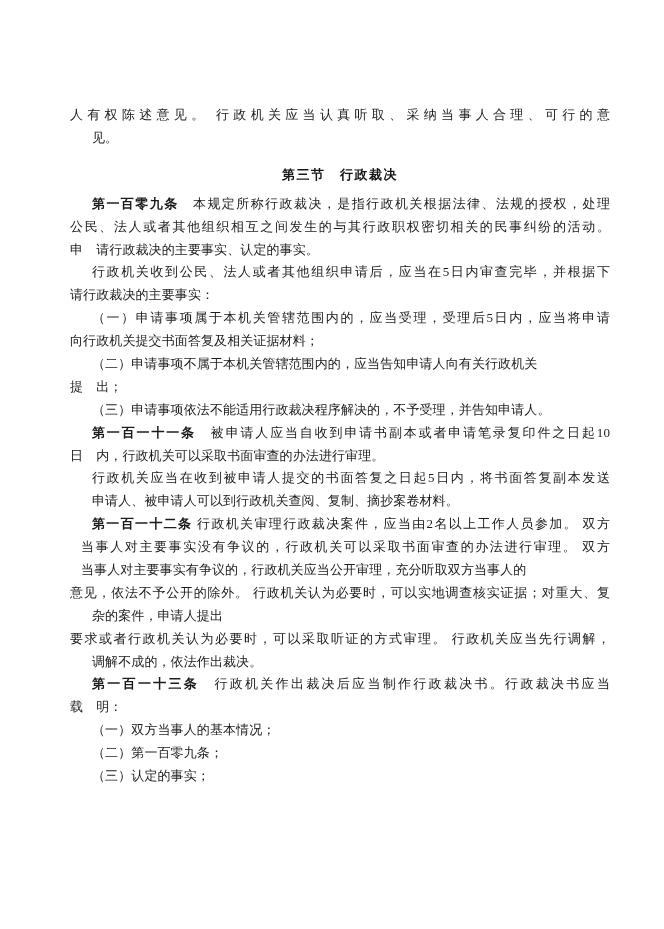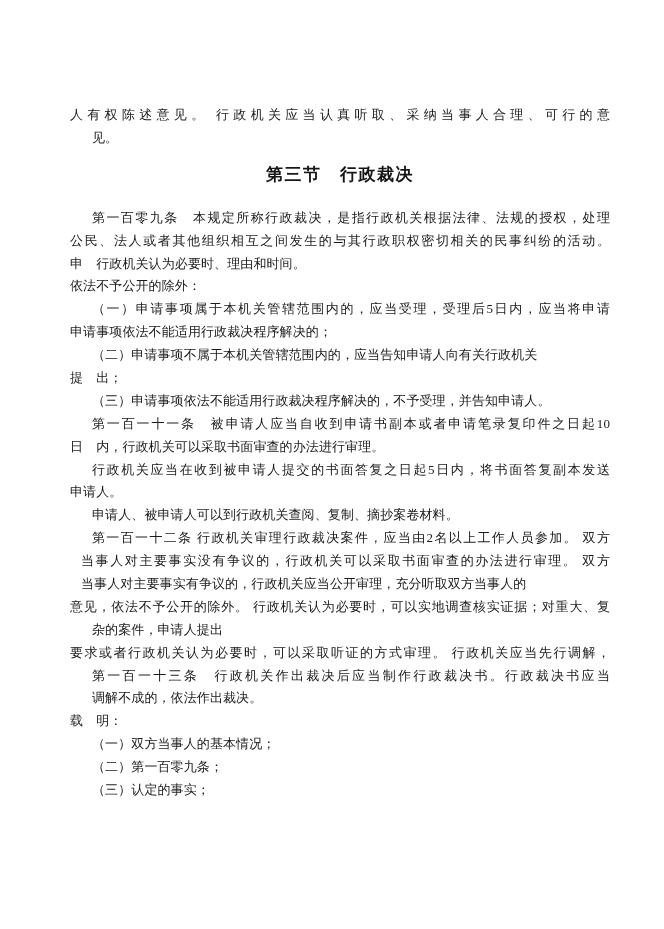--- a/index.html
+++ b/index.html
@@ -23,67 +23,67 @@
   }
   .doc-body { width: 540px; }
   .line {
     font-size: 13px;
     line-height: 22.9px;
     height: 22.9px;
     letter-spacing: 0.1px;
     white-space: pre;
     overflow: visible;
   }
-  .line b { font-weight: normal; }
+  .line b { font-weight: bold; }
   .indent-0 { padding-left: 0; }
   .indent-1 { padding-left: 11px; }
   .indent-2 { padding-left: 22px; }
   .justify {
     white-space: normal;
     text-align: justify;
     text-align-last: justify;
   }
   .heading {
-    font-size: 17px;
+    font-size: 13px;
     font-weight: bold;
     line-height: 24px;
     text-align: center;
     letter-spacing: 1.5px;
-    margin: 13px 0 20px 0;
+    margin: 13px 0 6px 0;
     color: #161616;
   }
 </style>
 </head>
 <body>
 
 <div class="page">
   <div class="doc-body">
       <div class="line indent-0 justify"><span>人有权陈述意见。 行政机关应当认真听取、采纳当事人合理、可行的意</span></div>
       <div class="line indent-2"><span>见。</span></div>
       <div class="heading">第三节　行政裁决</div>
       <div class="line indent-2 justify"><b>第一百零九条</b><span>　本规定所称行政裁决，是指行政机关根据法律、法规的授权，处理</span></div>
       <div class="line indent-0 justify"><span>公民、法人或者其他组织相互之间发生的与其行政职权密切相关的民事纠纷的活动。</span></div>
-      <div class="line indent-0"><span>申　行政机关认为必要时、理由和时间。</span></div>
-      <div class="line indent-0"><span>依法不予公开的除外：</span></div>
+      <div class="line indent-0"><span>申　请行政裁决的主要事实、认定的事实。</span></div>
+      <div class="line indent-2 justify"><span>行政机关收到公民、法人或者其他组织申请后，应当在5日内审查完毕，并根据下</span></div>
+      <div class="line indent-0"><span>请行政裁决的主要事实：</span></div>
       <div class="line indent-2 justify"><span>（一）申请事项属于本机关管辖范围内的，应当受理，受理后5日内，应当将申请</span></div>
-      <div class="line indent-0"><span>申请事项依法不能适用行政裁决程序解决的；</span></div>
+      <div class="line indent-0"><span>向行政机关提交书面答复及相关证据材料；</span></div>
       <div class="line indent-2"><span>（二）申请事项不属于本机关管辖范围内的，应当告知申请人向有关行政机关</span></div>
       <div class="line indent-0"><span>提　出；</span></div>
       <div class="line indent-2"><span>（三）申请事项依法不能适用行政裁决程序解决的，不予受理，并告知申请人。</span></div>
       <div class="line indent-2 justify"><b>第一百一十一条</b><span>　被申请人应当自收到申请书副本或者申请笔录复印件之日起10</span></div>
       <div class="line indent-0"><span>日　内，行政机关可以采取书面审查的办法进行审理。</span></div>
       <div class="line indent-2 justify"><span>行政机关应当在收到被申请人提交的书面答复之日起5日内，将书面答复副本发送</span></div>
-      <div class="line indent-0"><span>申请人。</span></div>
       <div class="line indent-2"><span>申请人、被申请人可以到行政机关查阅、复制、摘抄案卷材料。</span></div>
       <div class="line indent-2 justify"><b>第一百一十二条</b><span> 行政机关审理行政裁决案件，应当由2名以上工作人员参加。 双方</span></div>
       <div class="line indent-1 justify"><span>当事人对主要事实没有争议的，行政机关可以采取书面审查的办法进行审理。 双方</span></div>
       <div class="line indent-1"><span>当事人对主要事实有争议的，行政机关应当公开审理，充分听取双方当事人的</span></div>
       <div class="line indent-0 justify"><span>意见，依法不予公开的除外。 行政机关认为必要时，可以实地调查核实证据；对重大、复</span></div>
       <div class="line indent-2"><span>杂的案件，申请人提出</span></div>
       <div class="line indent-0 justify"><span>要求或者行政机关认为必要时，可以采取听证的方式审理。 行政机关应当先行调解，</span></div>
+      <div class="line indent-2"><span>调解不成的，依法作出裁决。</span></div>
       <div class="line indent-2 justify"><b>第一百一十三条</b><span>　行政机关作出裁决后应当制作行政裁决书。行政裁决书应当</span></div>
-      <div class="line indent-2"><span>调解不成的，依法作出裁决。</span></div>
       <div class="line indent-0"><span>载　明：</span></div>
       <div class="line indent-2"><span>（一）双方当事人的基本情况；</span></div>
       <div class="line indent-2"><span>（二）第一百零九条；</span></div>
       <div class="line indent-2"><span>（三）认定的事实；</span></div>
     </div>
 </div>
 
 </body></html>

